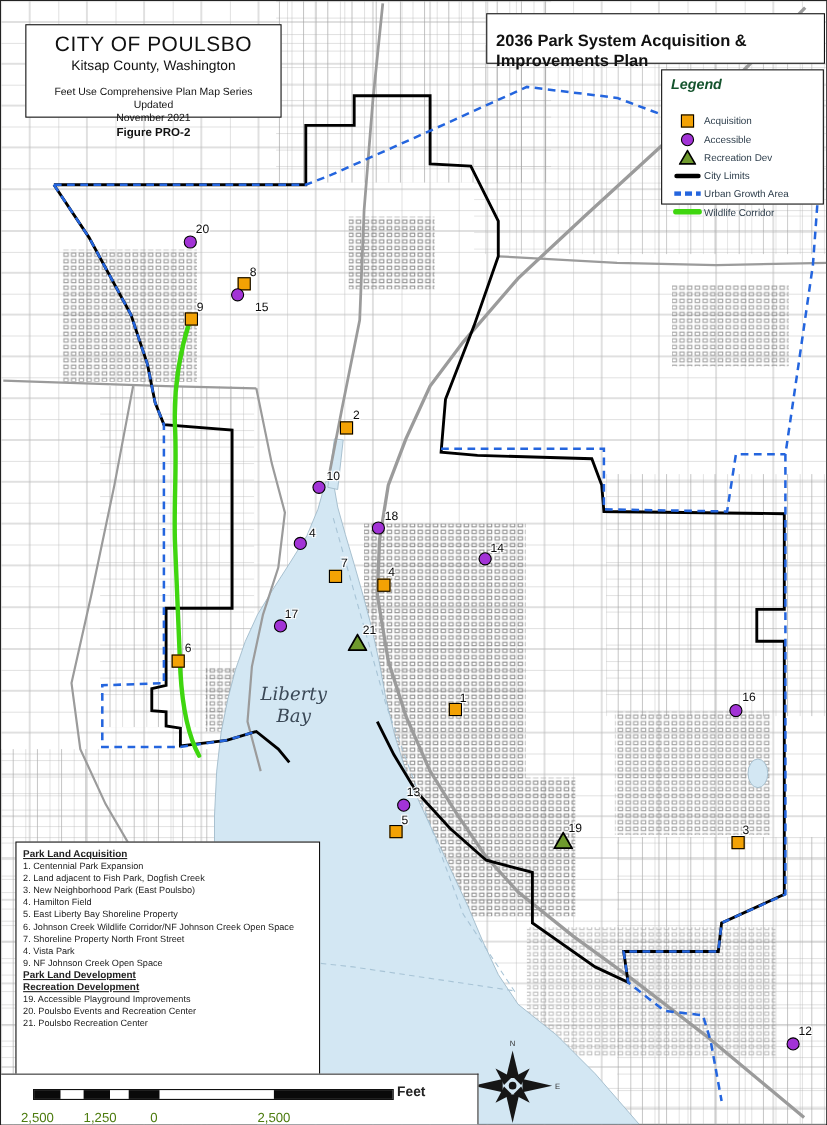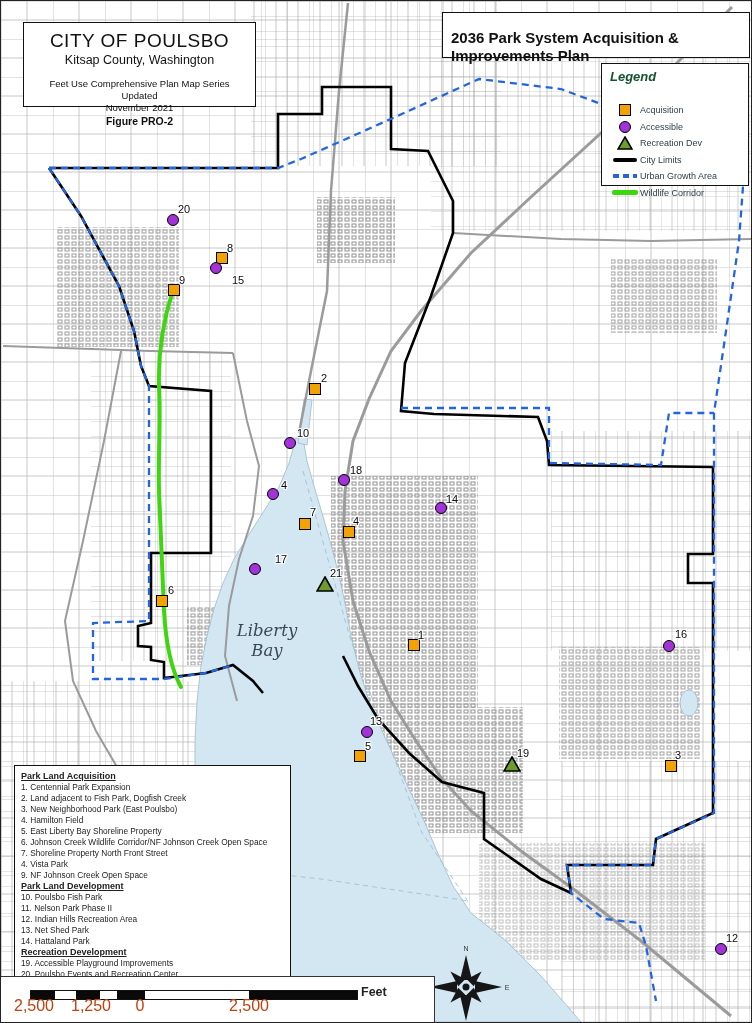--- a/index.html
+++ b/index.html
@@ -45,21 +45,21 @@
   .marker.acquisition .sym{width:10px;height:10px;background:#F3A204;border:1.8px solid #000;}
   .marker.development .sym{width:10px;height:10px;border-radius:50%;background:#A233D6;border:1.8px solid #000;}
   .marker.recreation .sym{width:18px;height:16px;border:none;background:none;}
   .mlabel{position:absolute;transform:translate(-50%,-50%);font-weight:normal;font-size:11px;color:#0c0c0c;
           text-shadow:-1px -1px 0 #fff,1px -1px 0 #fff,-1px 1px 0 #fff,1px 1px 0 #fff,0 0 3px #fff;}
   
   #scalebar{position:absolute;left:0;top:975px;width:434px;height:48px;background:#fff;
             border-top:1px solid #333;border-right:1px solid #333;box-sizing:border-box;}
   #sb-bar{position:absolute;left:29px;top:13px;width:326px;height:8px;background:#fff;border:1px solid #111;}
   .sb-seg{position:absolute;top:0;height:8px;background:#0a0a0a;}
-  .sb-label{position:absolute;top:20px;transform:translateX(-50%);font-size:16px;color:#c2410c;}
+  .sb-label{position:absolute;top:32px;transform:translateX(-50%);font-size:12px;color:#4d7c0f;}
   #sb-unit{position:absolute;left:360px;top:8px;font-size:12.5px;font-weight:bold;color:#222;}
 </style>
 </head>
 <body>
 
 <div id="stage">
 
 <svg id="mapsvg" width="752" height="1023">
   <defs>
     <pattern id="pLarge" width="52" height="38" patternUnits="userSpaceOnUse">
@@ -208,21 +208,21 @@
       <div class="marker development" style="left: 215px; top: 267px;">
         <span class="sym"></span>
         <span class="mlabel" style="left: 22px; top: 12px;">15</span>
       </div>
       <div class="marker development" style="left: 668px; top: 645px;">
         <span class="sym"></span>
         <span class="mlabel" style="left: 12px; top: -12px;">16</span>
       </div>
       <div class="marker development" style="left: 254px; top: 568px;">
         <span class="sym"></span>
-        <span class="mlabel" style="left: 26px; top: -10px;">17</span>
+        <span class="mlabel" style="left: 10px; top: -10px;">17</span>
       </div>
       <div class="marker development" style="left: 343px; top: 479px;">
         <span class="sym"></span>
         <span class="mlabel" style="left: 12px; top: -10px;">18</span>
       </div>
       <div class="marker recreation" style="left: 511px; top: 763px;">
         <span class="sym"><svg width="18" height="16">
             <polygon points="9,1 17,15 1,15" fill="#6F9A2D" stroke="#000" stroke-width="1.6"></polygon>
           </svg></span>
         <span class="mlabel" style="left: 11px; top: -11px;">19</span>
@@ -302,27 +302,20 @@
       <div>2.  Land adjacent to Fish Park, Dogfish Creek</div>
       <div>3.  New Neighborhood Park (East Poulsbo)</div>
       <div>4.  Hamilton Field</div>
       <div>5.  East Liberty Bay Shoreline Property</div>
       <div>6.  Johnson Creek Wildlife Corridor/NF Johnson Creek Open Space</div>
       <div>7.  Shoreline Property North Front Street</div>
       <div>4.  Vista Park</div>
       <div>9.  NF Johnson Creek Open Space</div>
       <div class="pl-head">Park Land Development</div>
       <div class="pl-cols">
-        <div class="pl-col1">
-          <div>10. Poulsbo Fish Park</div>
-          <div>11. Nelson Park Phase II</div>
-          <div>12. Indian Hills Recreation Area</div>
-          <div>13. Net Shed Park</div>
-          <div>14. Hattaland Park</div>
-        </div>
       </div>
       <div class="pl-head">Recreation Development</div>
       <div>19. Accessible Playground Improvements</div>
       <div>20. Poulsbo Events and Recreation Center</div>
       <div>21. Poulsbo Recreation Center</div>
     </div>
 
 <div id="scalebar">
   <div id="sb-bar">
     <div class="sb-seg" style="left:0;width:24px"></div>

